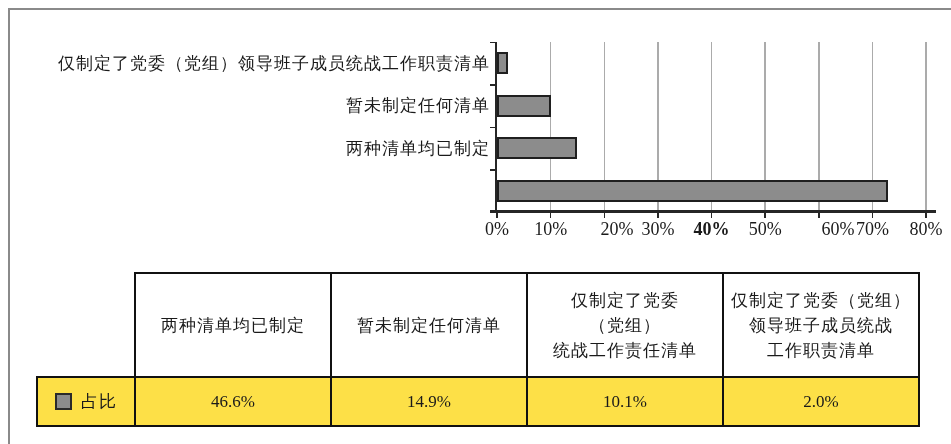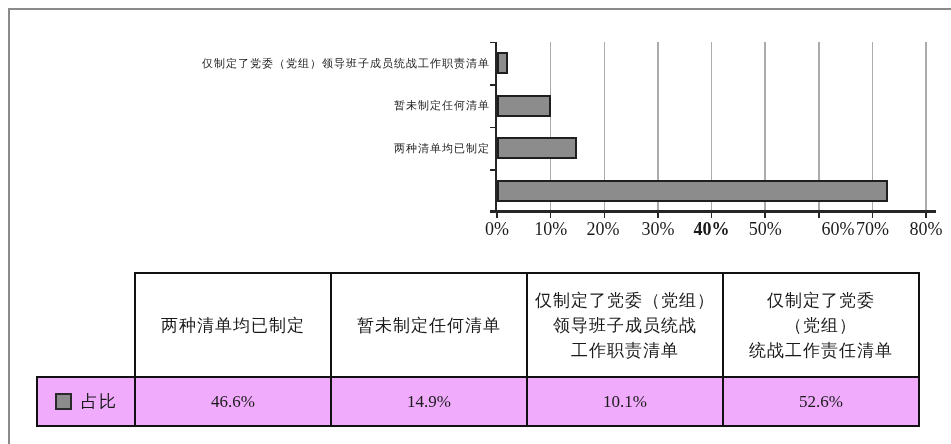--- a/index.html
+++ b/index.html
@@ -20,41 +20,41 @@
   .gridline{position:absolute;top:0;bottom:2px;width:1.5px;background:#ababab;}
   .y-axis{position:absolute;left:-2px;top:0;width:2px;height:170px;background:#262626;}
   .x-axis{position:absolute;left:490px;top:210px;width:446px;height:3px;background:#262626;}
   .bar{position:absolute;left:0;height:22px;background:#8c8c8c;border:2px solid #1f1f1f;box-sizing:border-box;}
   .ytick{position:absolute;left:-7px;width:5px;height:1.5px;background:#262626;}
   .xtick{position:absolute;top:213px;width:1.5px;height:5px;background:#262626;}
 
   .cat-labels{position:absolute;left:12px;top:42px;width:478px;height:170px;}
   .cat-label{
     height:42.5px;display:flex;align-items:center;justify-content:flex-end;
-    font-size:11px;letter-spacing:1px;white-space:nowrap;color:#1a1a1a;
+    font-size:17px;letter-spacing:1px;white-space:nowrap;color:#1a1a1a;
   }
   .x-tick-label{
     position:absolute;top:219px;transform:translateX(-50%);
     font-size:18px;color:#1a1a1a;white-space:nowrap;
   }
 
   
   .tbl{position:absolute;left:36px;top:272px;width:884px;height:155px;}
   .tbl-header{
     position:absolute;left:98px;top:0;width:786px;height:106px;
     border:2px solid #111;box-sizing:border-box;display:flex;background:#fff;
   }
   .tbl-header .cell{
     flex:1;display:flex;align-items:center;justify-content:center;text-align:center;
     font-size:17px;line-height:25px;letter-spacing:1px;white-space:pre-line;color:#1a1a1a;
   }
   .tbl-header .cell + .cell{border-left:2px solid #111;}
   .tbl-values{
     position:absolute;left:0;top:104px;width:884px;height:51px;
-    border:2px solid #111;box-sizing:border-box;display:flex;background:#f0abfc;
+    border:2px solid #111;box-sizing:border-box;display:flex;background:#fde047;
   }
   .tbl-values .cell{
     flex:1;display:flex;align-items:center;justify-content:center;
     font-size:17px;color:#1a1a1a;
   }
   .tbl-values .cell + .cell{border-left:2px solid #111;}
   .legend-cell{
     flex:0 0 96px !important;display:flex;align-items:center;justify-content:center;gap:9px;
   }
   .legend-swatch{
@@ -108,43 +108,43 @@
     <div class="xtick" style="left: 657.125px; background: rgb(38, 38, 38);"></div>
     <div class="xtick" style="left: 710.75px; background: rgb(38, 38, 38);"></div>
     <div class="xtick" style="left: 764.375px; background: rgb(38, 38, 38);"></div>
     <div class="xtick" style="left: 818px; background: rgb(38, 38, 38);"></div>
     <div class="xtick" style="left: 871.625px; background: rgb(38, 38, 38);"></div>
     <div class="xtick" style="left: 925.25px; background: rgb(38, 38, 38);"></div>
   </div>
 <div id="x-tick-labels">
     <div class="x-tick-label" style="left: 497px;">0%</div>
     <div class="x-tick-label" style="left: 550.625px;">10%</div>
-    <div class="x-tick-label" style="left: 603px;">20%</div>
+    <div class="x-tick-label" style="left: 617px;">20%</div>
     <div class="x-tick-label" style="left: 657.875px;">30%</div>
     <div class="x-tick-label" style="left: 711.5px; font-weight: bold;">40%</div>
     <div class="x-tick-label" style="left: 765.125px;">50%</div>
     <div class="x-tick-label" style="left: 838px;">60%</div>
     <div class="x-tick-label" style="left: 872.375px;">70%</div>
     <div class="x-tick-label" style="left: 926px;">80%</div>
   </div>
 
 <div class="tbl">
   <div class="tbl-header" id="tbl-header">
       <div class="cell">两种清单均已制定</div>
       <div class="cell">暂未制定任何清单</div>
+      <div class="cell">仅制定了党委
+（党组）
+统战工作责任清单</div>
       <div class="cell">仅制定了党委（党组）
 领导班子成员统战
 工作职责清单</div>
-      <div class="cell">仅制定了党委
-（党组）
-统战工作责任清单</div>
     </div>
   <div class="tbl-values" id="tbl-values">
     <div class="cell legend-cell">
       <span class="legend-swatch" style="background: rgb(140, 140, 140);"></span>
       <span class="legend-label">占比</span>
     </div>
   <div class="cell">46.6%</div>
       <div class="cell">14.9%</div>
       <div class="cell">10.1%</div>
-      <div class="cell">52.6%</div>
+      <div class="cell">2.0%</div>
     </div>
 </div>
 
 </body></html>

